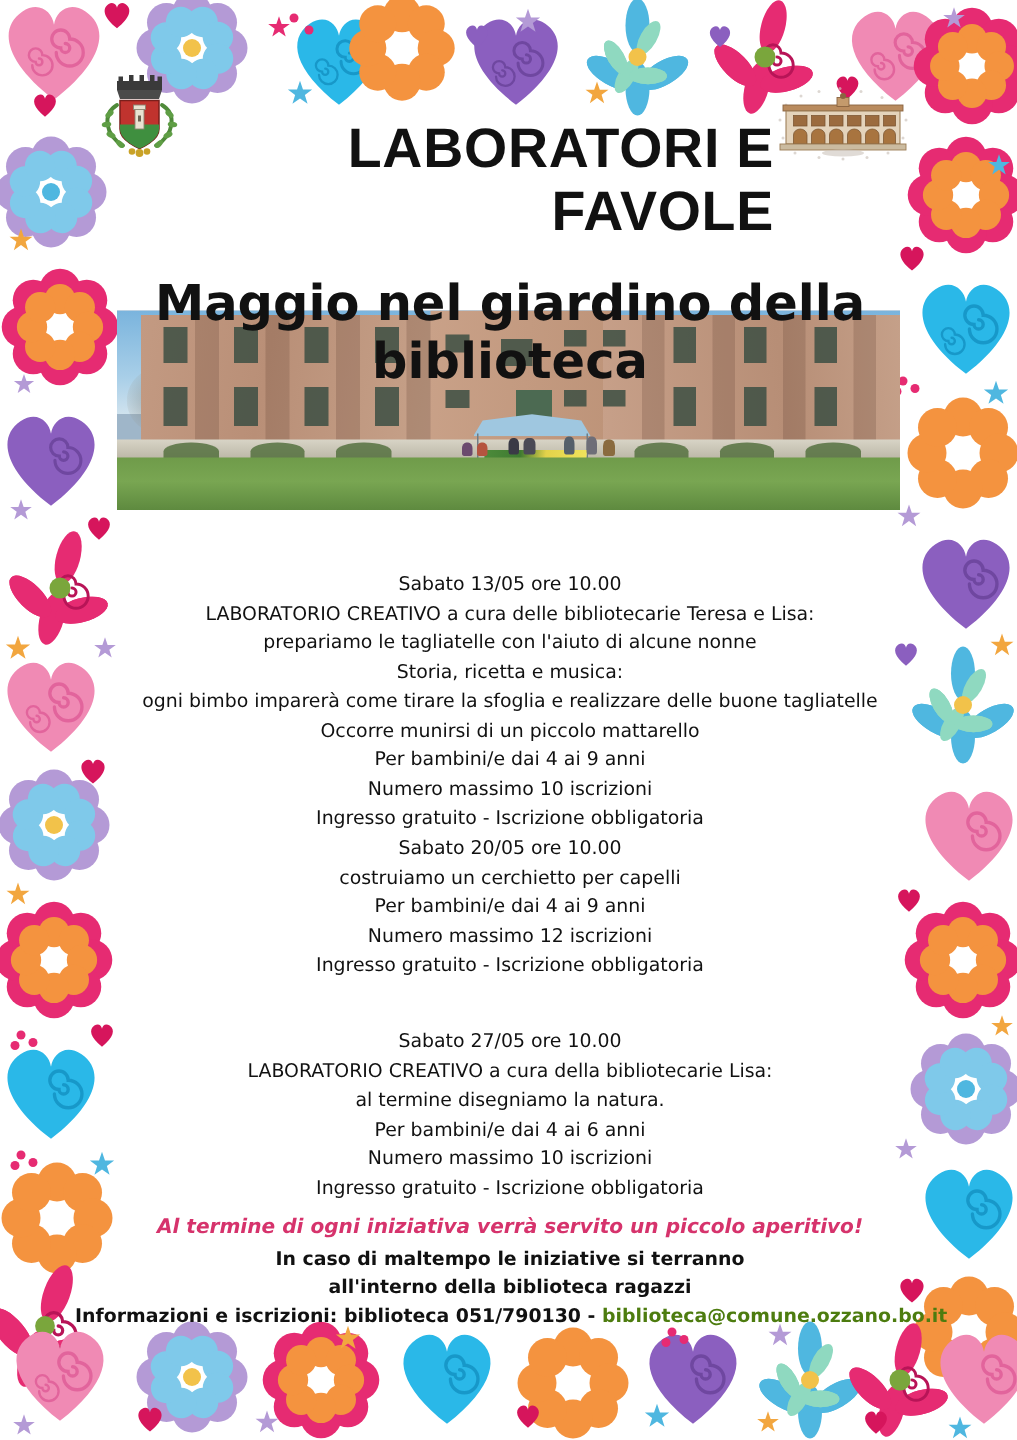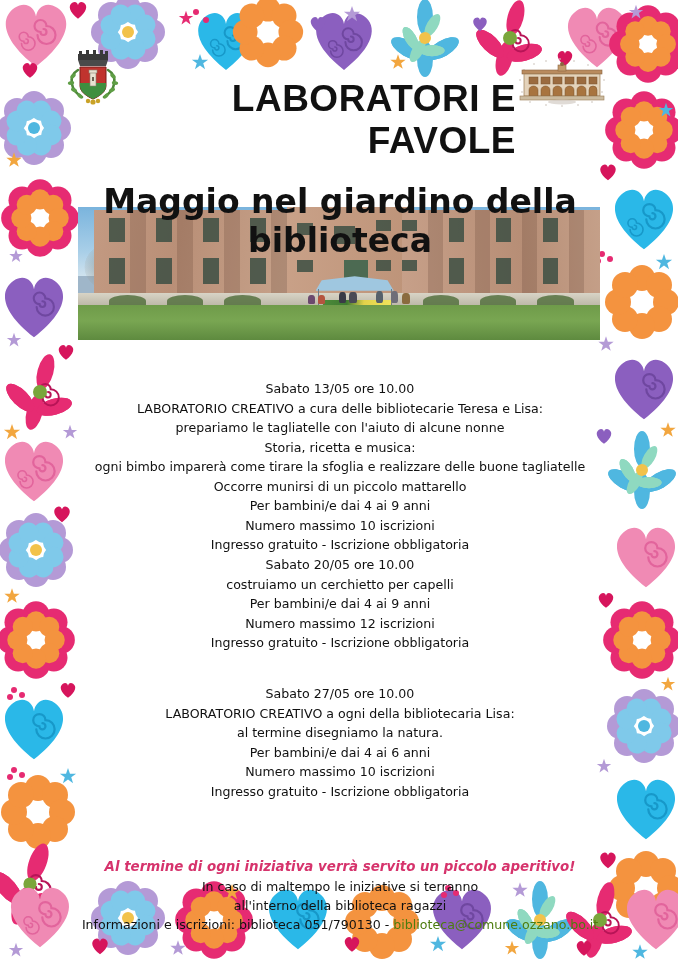--- a/index.html
+++ b/index.html
@@ -118,24 +118,24 @@
   #block3 { top: 684px; }
 
   .footer {
     position: absolute; left: 50px; top: 809px; width: 580px;
     text-align: center; z-index: 5;
     font-family: "DejaVu Sans", "Liberation Sans", sans-serif;
   }
   .f-aperitivo {
     display: block;
     font-size: 13.4px; font-weight: bold; font-style: italic;
-    color: #d6336c; line-height: 20px; white-space: nowrap; margin-top: 48px;
+    color: #d6336c; line-height: 20px; white-space: nowrap;
   }
   .f-line {
-    display: block; font-size: 12.6px; font-weight: normal;
+    display: block; font-size: 12.6px; font-weight: bold;
     color: #111111; line-height: 19px; white-space: nowrap;
   }
   .f-email { color: #4d7c0f; }
 </style>
 </head>
 <body>
 
 <div id="poster">
 
   <div class="border-layer">
@@ -693,21 +693,21 @@
   <div class="block" id="block2">
     <span class="ln">Sabato 20/05 ore 10.00</span>
     <span class="ln">costruiamo un cerchietto per capelli</span>
     <span class="ln">Per bambini/e dai 4 ai 9 anni</span>
     <span class="ln">Numero massimo 12 iscrizioni</span>
     <span class="ln">Ingresso gratuito - Iscrizione obbligatoria</span>
   </div>
 
   <div class="block" id="block3">
     <span class="ln">Sabato 27/05 ore 10.00</span>
-    <span class="ln">LABORATORIO CREATIVO a ogni della bibliotecaria Lisa:</span>
+    <span class="ln">LABORATORIO CREATIVO a cura della bibliotecarie Lisa:</span>
     <span class="ln">al termine disegniamo la natura.</span>
     <span class="ln">Per bambini/e dai 4 ai 6 anni</span>
     <span class="ln">Numero massimo 10 iscrizioni</span>
     <span class="ln">Ingresso gratuito - Iscrizione obbligatoria</span>
   </div>
 
   <div class="footer">
     <span class="f-aperitivo">Al termine di ogni iniziativa verrà servito un piccolo aperitivo!</span>
     <span class="f-line">In caso di maltempo le iniziative si terranno</span>
     <span class="f-line">all'interno della biblioteca ragazzi</span>

